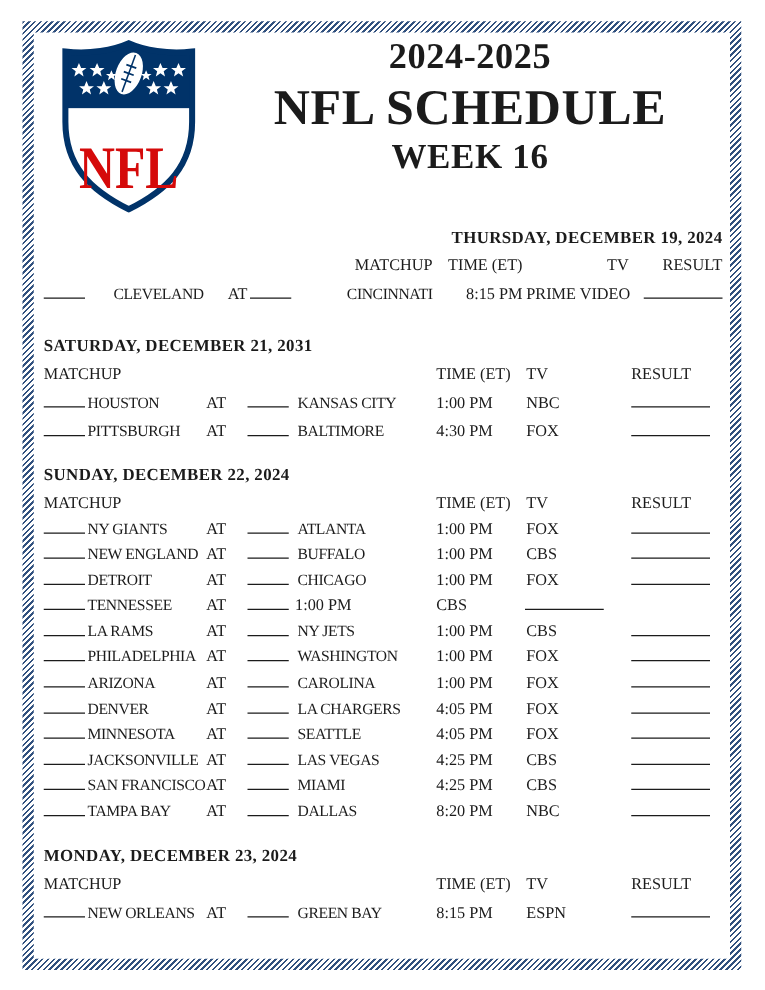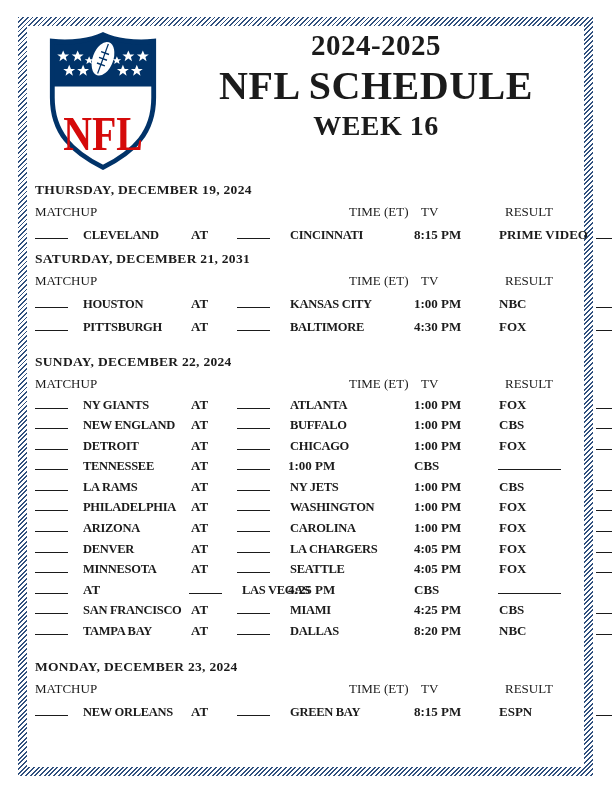--- a/index.html
+++ b/index.html
@@ -46,37 +46,37 @@
     line-height:23px;height:23px;letter-spacing:0.3px;
   }
   .row{
     display:grid;
     grid-template-columns:33px 95px 35px 35px 113px 72px 85px 75px;
     align-items:baseline;
     white-space:nowrap;
   }
   .header-row{height:22px;line-height:22px;font-size:13px;font-weight:normal;}
   .header-row .matchup-h{grid-column:1/6;}
-  .game-row{height:23.5px;line-height:23.5px;font-size:13px;font-weight:bold;gap:13px;}
+  .game-row{height:23.5px;line-height:23.5px;font-size:13px;font-weight:normal;}
   .compact .game-row{height:20.6px;line-height:20.6px;}
   .cell{overflow:visible;}
   .away,.home{font-size:12.5px;letter-spacing:-0.3px;}
   .away{padding-left:2px;}
   .at{padding-left:2px;}
   .home{padding-left:5px;}
   .time,.time-h{padding-left:3px;}
   .tv,.tv-h{padding-left:3px;}
   .result-h{padding-left:2px;}
   .line{
     display:inline-block;width:33px;height:0.95em;
     border-bottom:1.6px solid #1b1b1b;
   }
   .result-line{width:63px;margin-left:2px;}
   
-  .sec-0{}
+  .sec-0{margin-bottom:18px;text-align:right;}
   .sec-1{margin-bottom:11px;}
   .sec-2{margin-bottom:13px;}
   footer{
     position:absolute;left:0;top:726px;width:558px;
     text-align:center;font-size:16px;font-weight:bold;letter-spacing:0.5px;
   }
 </style>
 </head>
 <body>
 
@@ -289,20 +289,21 @@
     <span class="cell at">AT</span>
     <span class="cell blank"><i class="line"></i></span>
     <span class="cell home">SEATTLE</span>
     <span class="cell time">4:05 PM</span>
     <span class="cell tv">FOX</span>
     <span class="cell result"><i class="line result-line"></i></span>
   </div>
 
   <div class="row game-row">
     <span class="cell blank"><i class="line"></i></span>
+    <span class="cell away">JACKSONVILLE</span>
     <span class="cell at">AT</span>
     <span class="cell blank"><i class="line"></i></span>
     <span class="cell home">LAS VEGAS</span>
     <span class="cell time">4:25 PM</span>
     <span class="cell tv">CBS</span>
     <span class="cell result"><i class="line result-line"></i></span>
   </div>
 
   <div class="row game-row">
     <span class="cell blank"><i class="line"></i></span>

